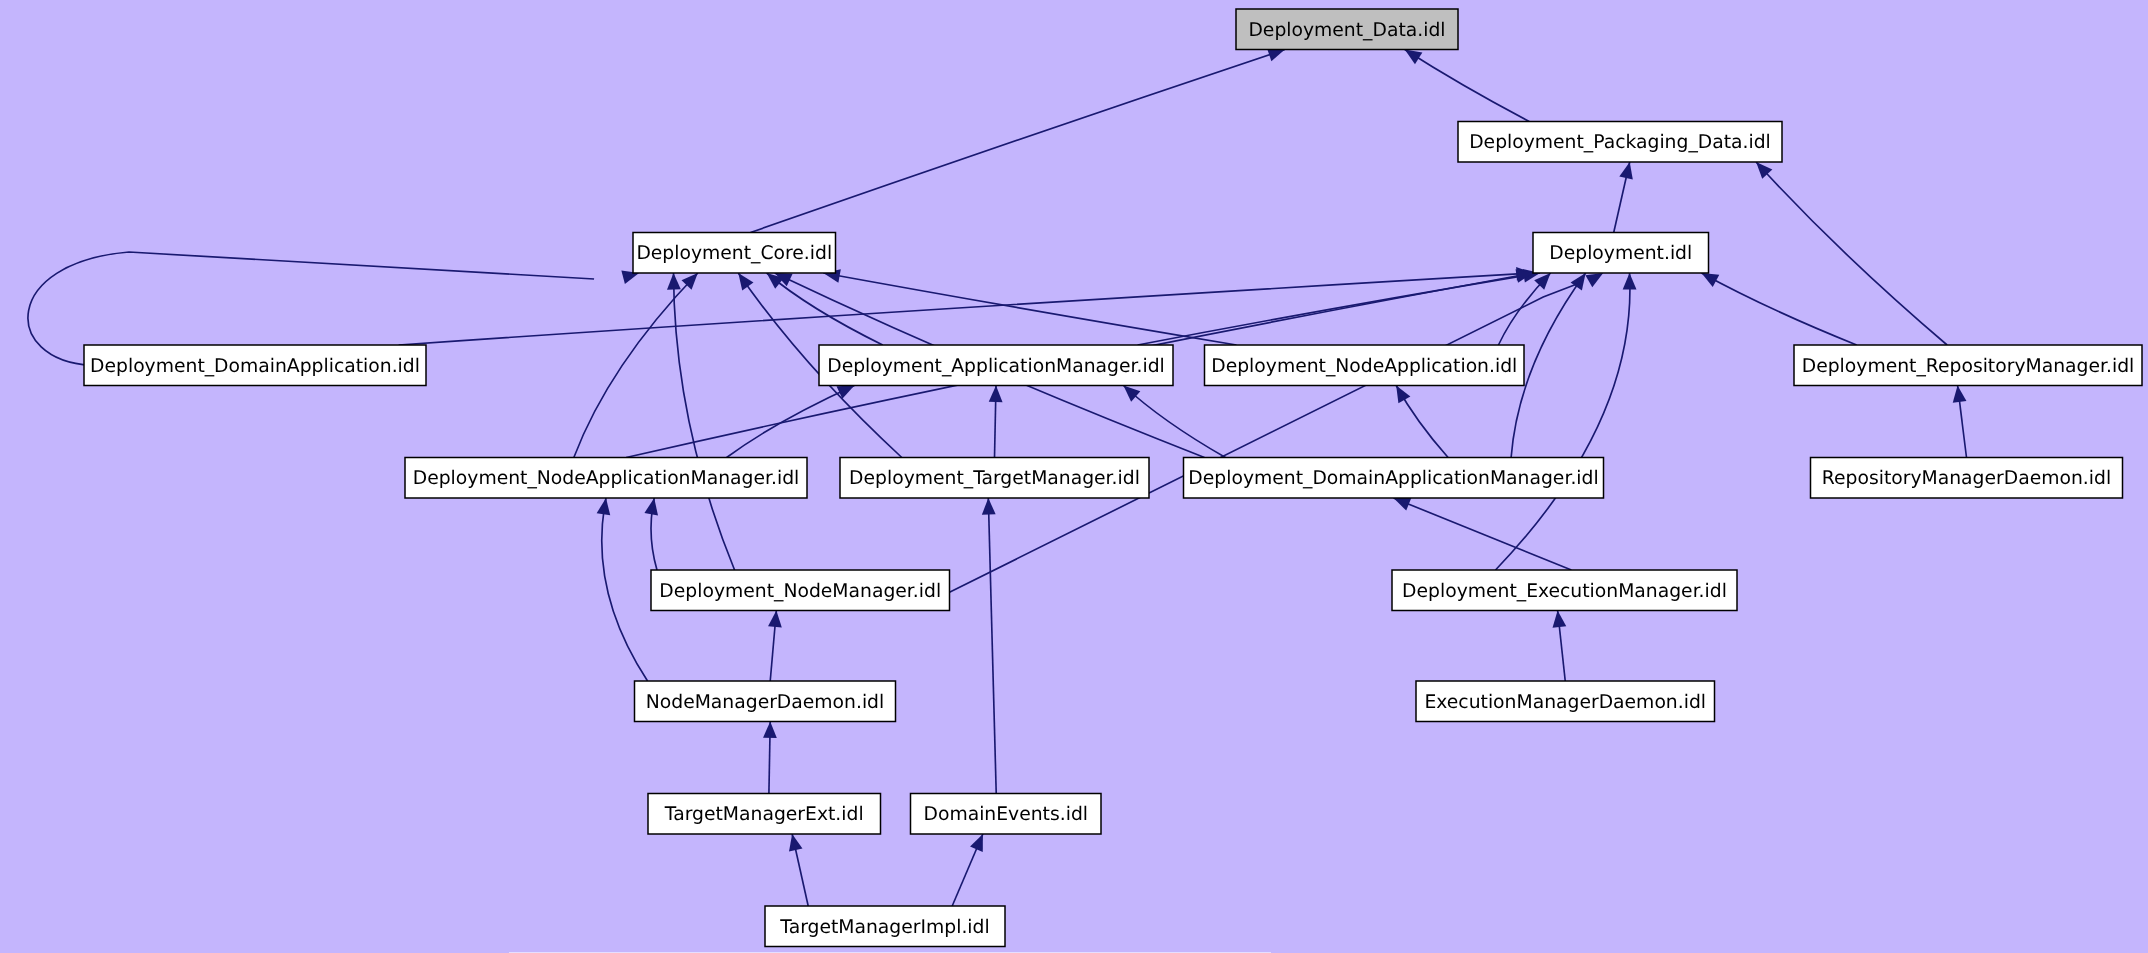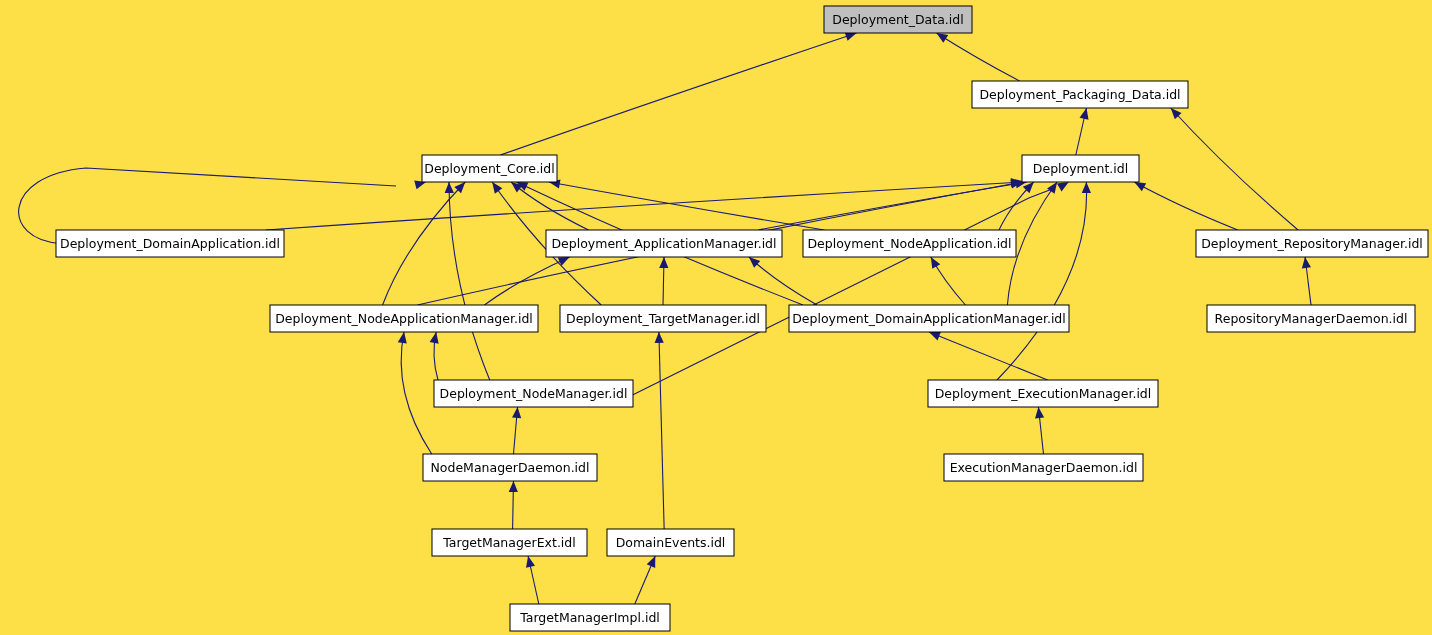--- a/index.html
+++ b/index.html
@@ -1,17 +1,17 @@
 <!DOCTYPE html>
 <html><head>
 <meta charset="utf-8">
 <style>
   html,body{margin:0;padding:0;background:#ffffff;}
   body{font-family:"DejaVu Sans","Liberation Sans",sans-serif;}
-  #graph-wrap{position:relative;width:1432px;height:635px;background:#fde047;overflow:hidden;}
+  #graph-wrap{position:relative;width:1432px;height:635px;background:#c4b5fd;overflow:hidden;}
   svg#graph{display:block;width:1432px;height:635px;}
   .node-box{fill:#ffffff;stroke:#000000;stroke-width:1;}
   .node-box.highlight{fill:#bfbfbf;}
   .node-label{font-family:"DejaVu Sans","Liberation Sans",sans-serif;font-size:12.5px;fill:#000000;text-anchor:middle;dominant-baseline:middle;}
   .edge{fill:none;stroke:#191970;stroke-width:1.1;}
   .arrowhead{fill:#191970;stroke:none;}
 </style>
 </head>
 <body>
 

